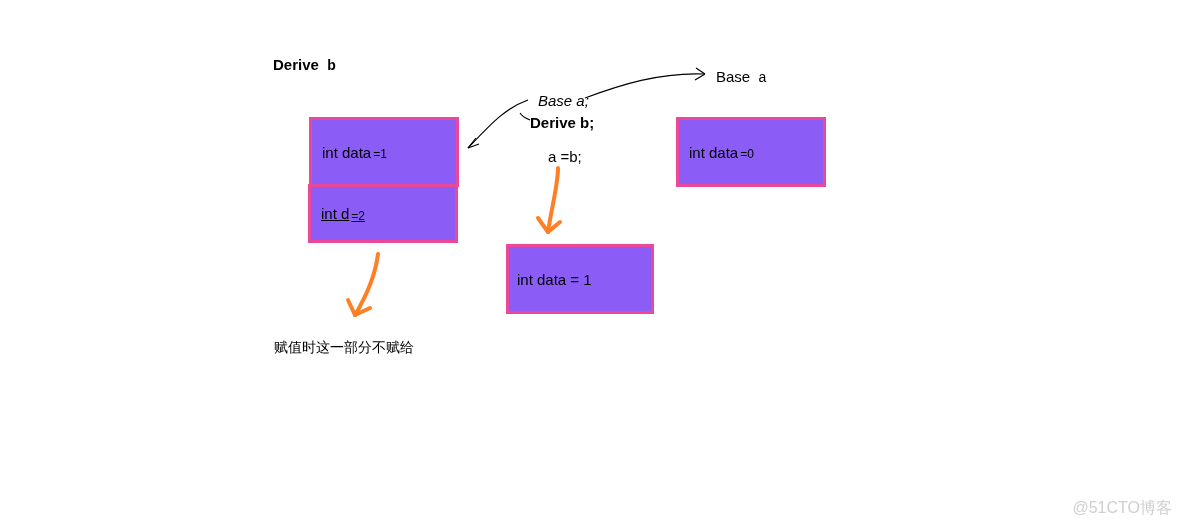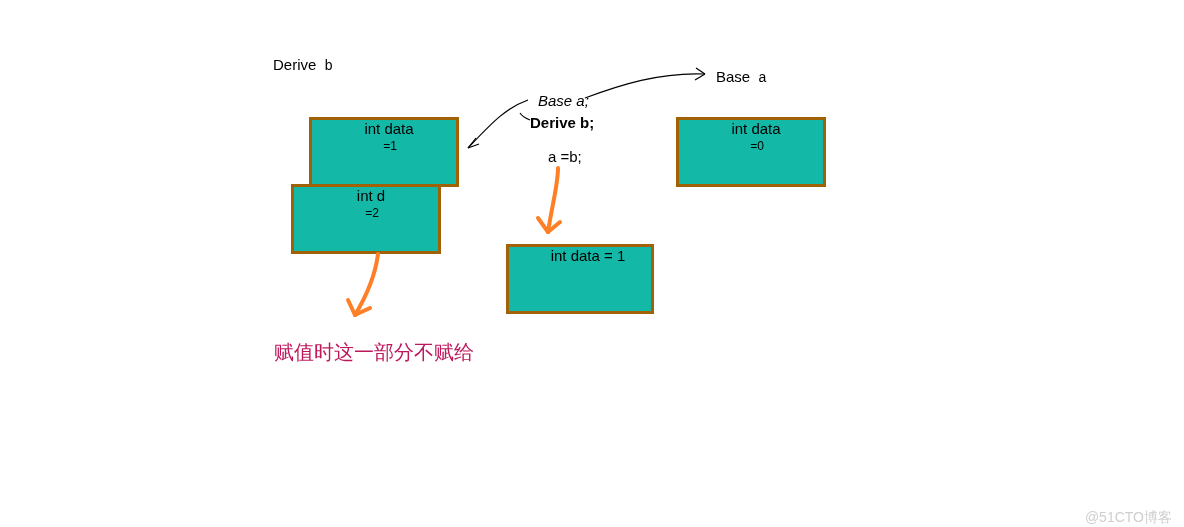--- a/index.html
+++ b/index.html
@@ -13,87 +13,86 @@
     position: relative;
     overflow: hidden;
   }
   .label {
     position: absolute;
     font-size: 15px;
     white-space: nowrap;
   }
   .box {
     position: absolute;
-    border: 3px solid #a16207;
-    background: #14b8a6;
+    border: 3px solid #ec4899;
+    background: #8b5cf6;
     box-sizing: border-box;
     font-size: 15px;
     display: flex;
     align-items: center;
     padding-left: 10px;
-    flex-direction: column;
   }
   .small-val {
     font-size: 12px;
     margin-left: 2px;
     position: relative;
     top: 2px;
   }
   .orange-text {
     position: absolute;
-    color: #be185d;
-    font-size: 20px;
+    color: #000000;
+    font-size: 14px;
     line-height: 1.6;
   }
   .watermark {
     position: absolute;
     right: 12px;
-    bottom: 0;
+    bottom: 8px;
     color: #cfcfcf;
-    font-size: 14px;
+    font-size: 16px;
   }
   svg.overlay {
     position: absolute;
     left: 0;
     top: 0;
     pointer-events: none;
   }
 </style>
 </head>
 <body>
 
-<div class="label" style="left:273px; top:56px;">
+<div class="label" style="left:273px; top:56px;font-weight:bold;">
   <span>Derive</span>&nbsp;
   <span style="font-size:14px;">b</span>
 </div>
 
 <div class="label" style="left:716px; top:68px;">
   <span>Base</span>&nbsp;
   <span style="font-size:14px;">a</span>
 </div>
 
 <div class="label" style="left:538px; top:92px;font-style:italic;">Base a;</div>
 <div class="label" style="left:530px; top:114px;font-weight:bold;">Derive b;</div>
 <div class="label" style="left:540px; top:148px;margin-left:8px;">a =b;</div>
 
 <div class="box" style="left:309px; top:117px; width:150px; height:70px;">
   <span>int data</span>
   <span class="small-val">=1</span>
 </div>
-<div class="box" style="left:291px; top:184px; width:150px; height:70px;">
+<div class="box" style="left:308px; top:184px; width:150px; height:59px;text-decoration:underline;">
   <span>int d</span>
   <span class="small-val">=2</span>
 </div>
 
 <div class="box" style="left:676px; top:117px; width:150px; height:70px;">
   <span>int data</span>
   <span class="small-val">=0</span>
 </div>
 
-<div class="box" style="left:506px; top:244px; width:148px; height:70px; padding-left:16px;">
+<div class="box" style="left:506px; top:244px; width:148px; height:70px; padding-left:8px;">
   <span>int data = 1</span>
 </div>
 
 <div class="orange-text" style="left:274px; top:336px;">
   <div>赋值时这一部分不赋给</div>
 </div>
 
 <div class="watermark">@51CTO博客</div>
 
 <svg class="overlay" width="1184" height="527">

